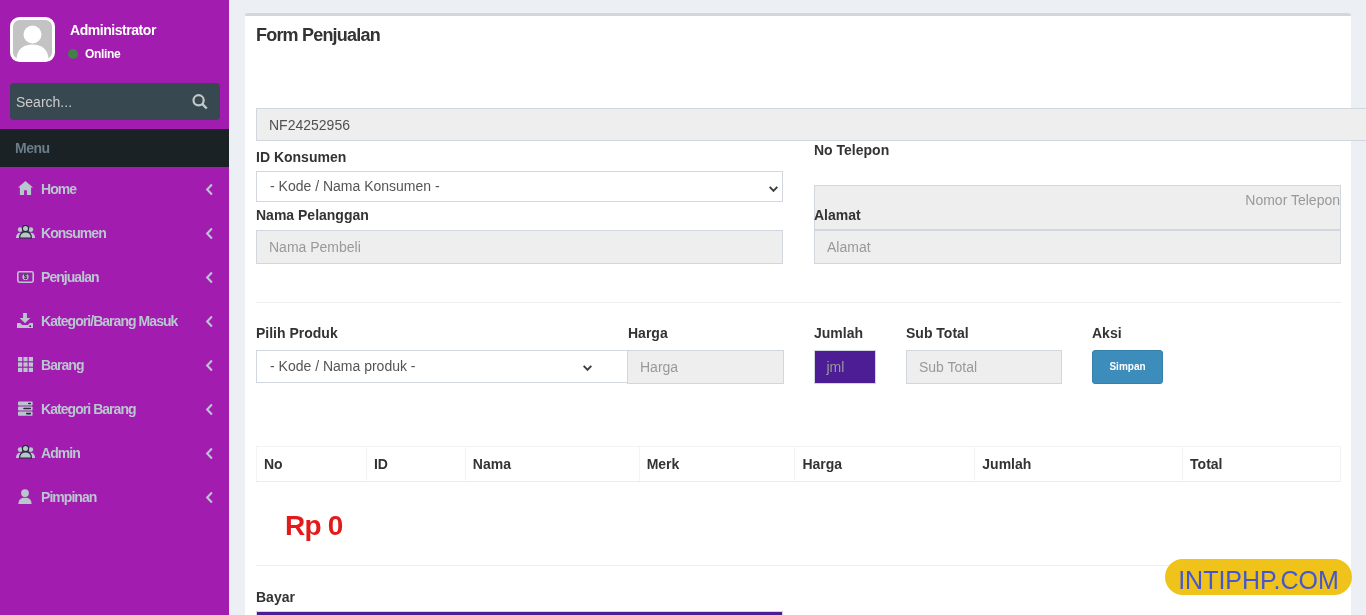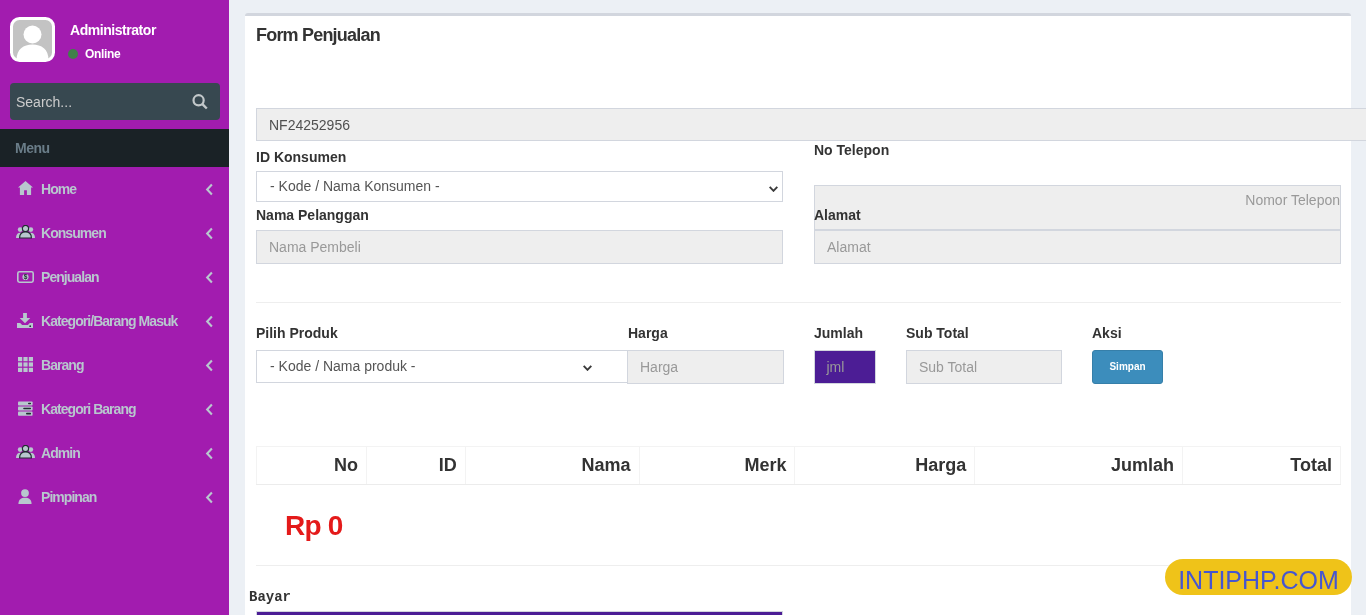--- a/index.html
+++ b/index.html
@@ -28,21 +28,21 @@
 .title { position:absolute; left:11px; top:9px; font-size:18px; font-weight:bold; letter-spacing:-0.8px; color:#333; }
 .lbl { position:absolute; font-size:14px; font-weight:bold; color:#333; }
 .inp { position:absolute; height:34px; border:1px solid #d2d6de; background:#eee; font-size:14px; color:#999; line-height:32px; padding-left:12px; }
 .inp.white { background:#4c1d95; }
 .inp.txt { color:#505050; }
 .sel { position:absolute; height:34px; border:1px solid #d2d6de; background:#fff; font-size:14px; color:#555; line-height:32px; padding-left:13px; }
 .sel svg { position:absolute; top:13px; }
 .hr { position:absolute; left:11px; width:1085px; border-top:1px solid #eee; }
 .btn { position:absolute; left:847px; top:334px; width:71px; height:34px; background:#3c8dbc; border:1px solid #367fa9; border-radius:3px; color:#fff; font-size:10px; font-weight:bold; text-align:center; line-height:32px; }
 table.grid { position:absolute; left:11px; top:429.5px; width:1085px; border-collapse:collapse; }
-table.grid th { border:1px solid #f3f3f3; border-bottom:1px solid #ececec; font-size:18px; color:#333; text-align:right; padding:8px 8px 8px 7px; height:35.5px; font-weight:bold; }
+table.grid th { border:1px solid #f3f3f3; border-bottom:1px solid #ececec; font-size:14px; color:#333; text-align:left; padding:8px 8px 8px 7px; height:35.5px; font-weight:bold; }
 .rp { position:absolute; left:40px; top:494px; font-size:28px; letter-spacing:-0.8px; font-weight:bold; color:#e41a1a; }
 .pill { position:absolute; left:1165px; top:559px; width:187px; height:36px; background:#efc319; border-radius:18px; text-align:center; line-height:42px; font-size:25px; color:#4656cf; letter-spacing:0; }
 </style>
 </head>
 <body>
 
 <div class="sidebar">
   <div class="avatar">
     <svg width="45" height="45" viewBox="0 0 45 45">
       <defs>
@@ -256,17 +256,17 @@
           <th>Jumlah</th>
           <th>Total</th>
         </tr>
   </tbody>
     </table>
 
   <div class="rp">Rp 0</div>
 
   <div class="hr" style="top:549px; width:1085px;"></div>
 
-  <div class="lbl" style="left:4px; top:573px;font-family:Liberation Mono, monospace;">Bayar</div>
+  <div class="lbl" style="left:11px; top:573px;">Bayar</div>
   <div class="inp white" style="left:11px; top:595px; width:527px;"></div>
 </div>
 
 <div class="pill">INTIPHP.COM</div>
 
 </body></html>

